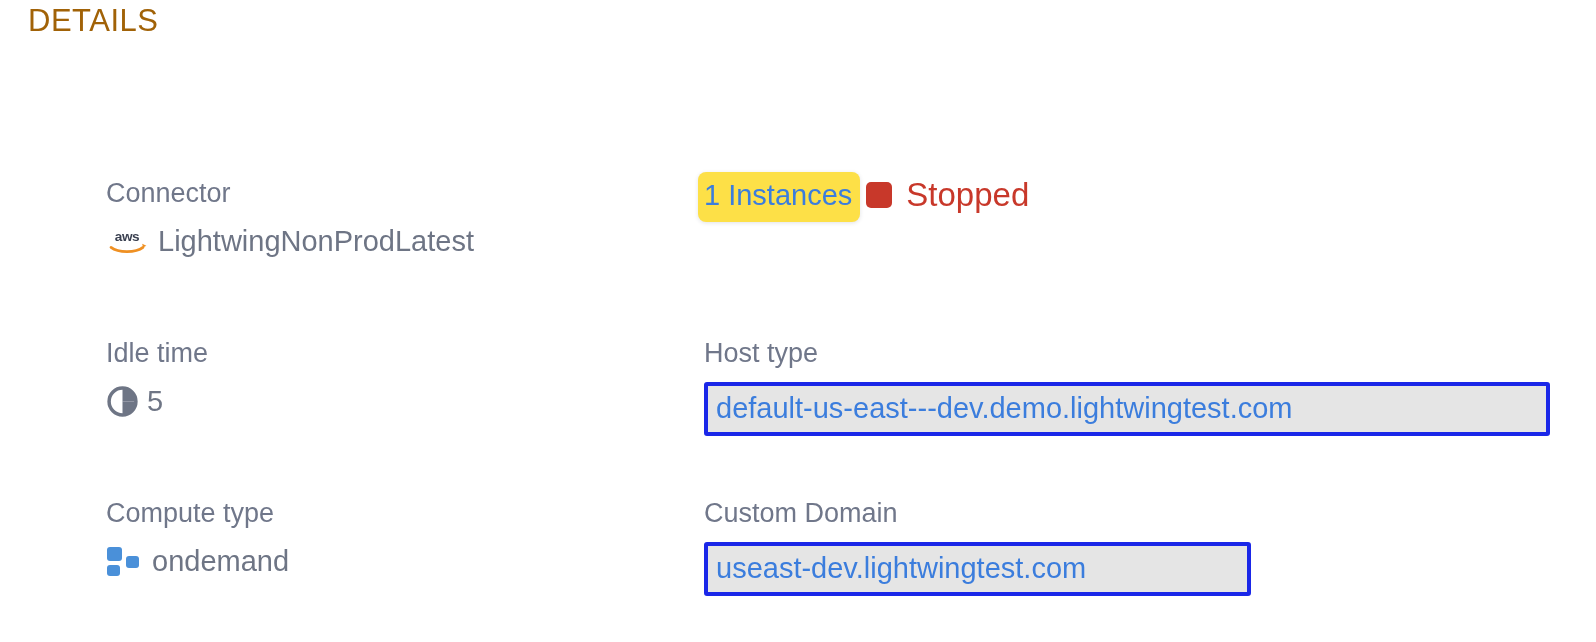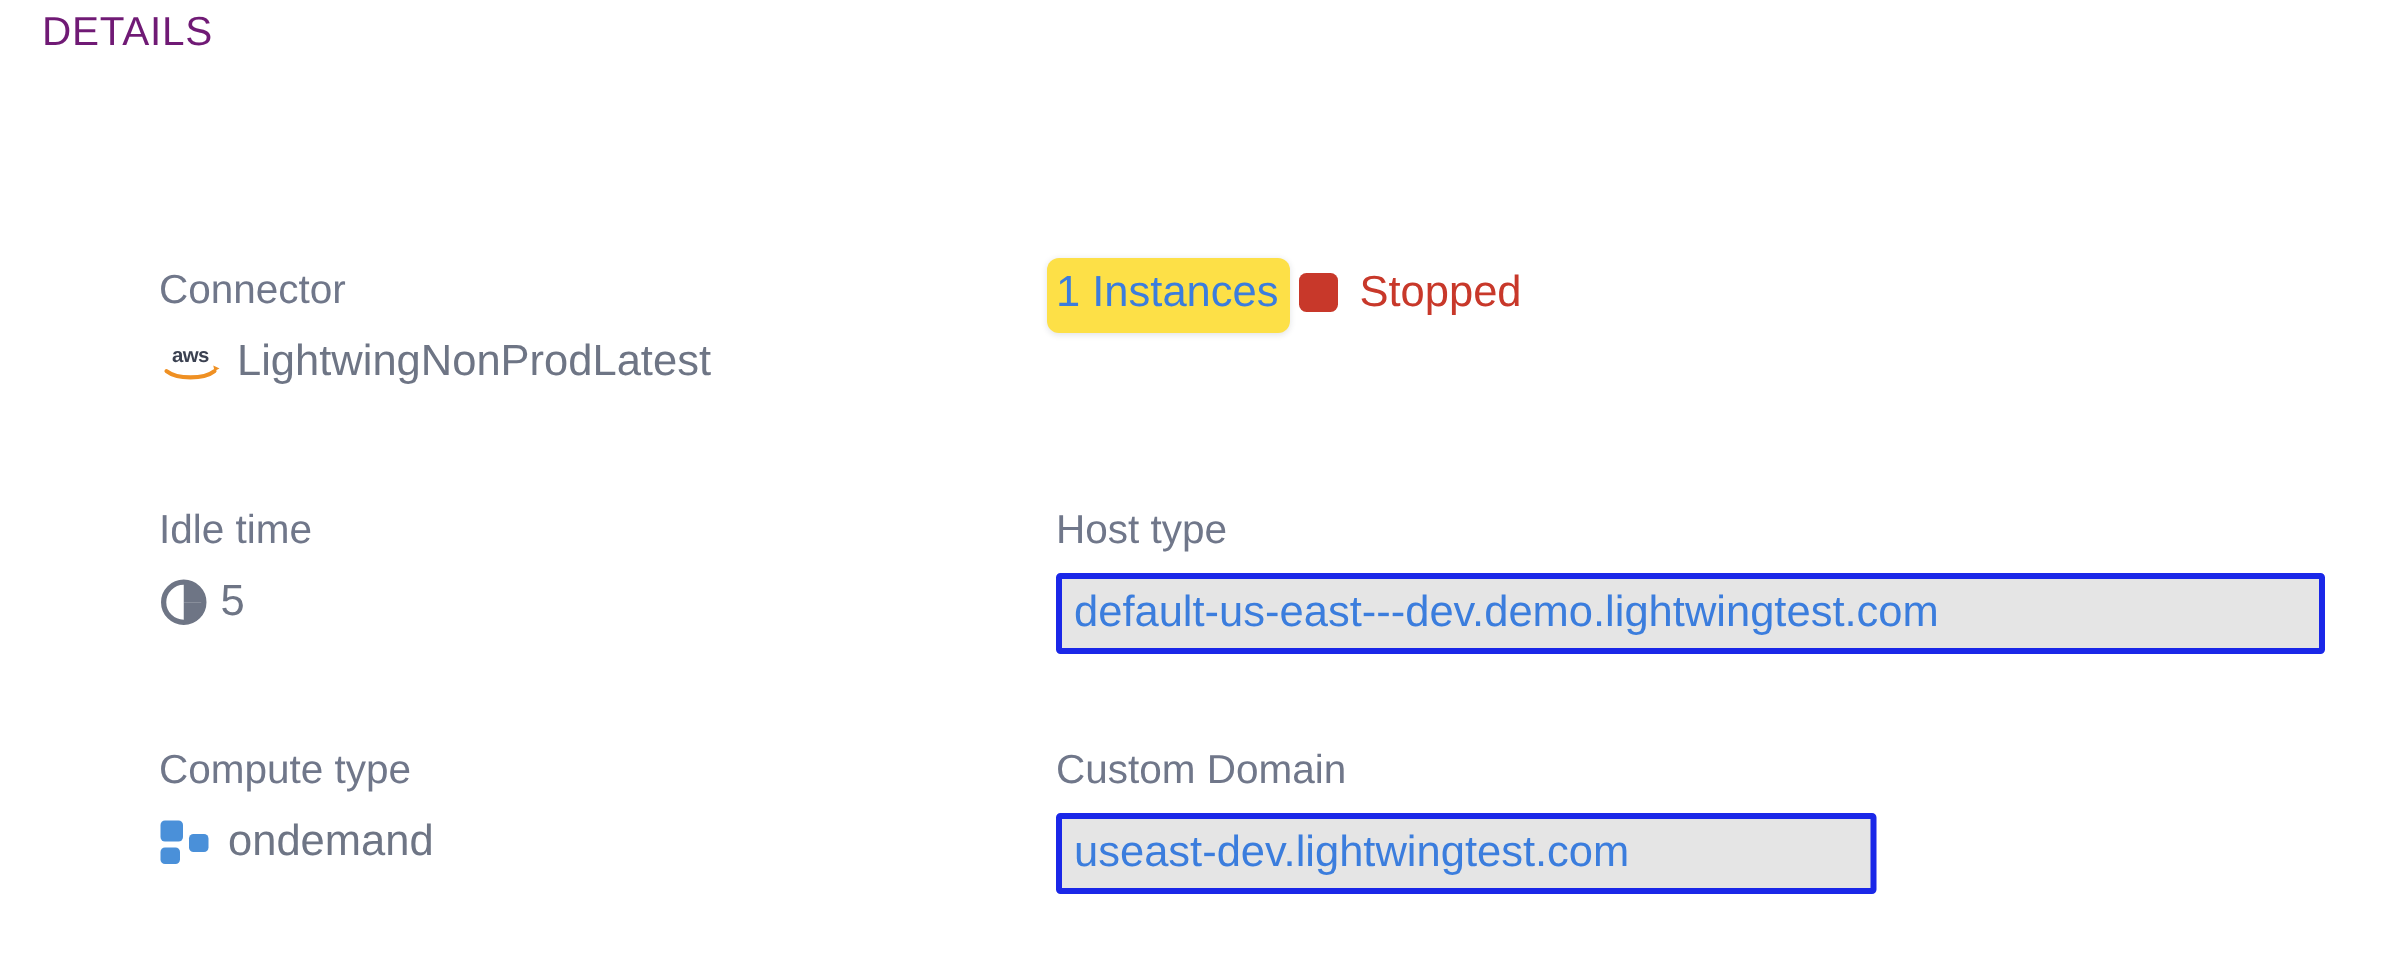--- a/index.html
+++ b/index.html
@@ -16,23 +16,23 @@
     position: relative;
     color: #6b7280;
     -webkit-font-smoothing: antialiased;
   }
 
   
   .section-title {
     position: absolute;
     left: 28px;
     top: 4px;
-    font-size: 27px;
+    font-size: 31px;
     letter-spacing: 0.5px;
-    color: #701a75;
+    color: #a16207;
     font-weight: 400;
     line-height: 34px;
     white-space: nowrap;
   }
 
   
   .details-grid {
     position: absolute;
     left: 0;
     top: 176px;
@@ -102,21 +102,21 @@
   .status-swatch {
     width: 26px;
     height: 26px;
     border-radius: 5px;
     background: #c8382a;
     flex: 0 0 auto;
     margin: 0 14px 0 6px;
   }
   .status-text {
     color: #c8382a;
-    font-size: 29px;
+    font-size: 33px;
     line-height: 38px;
   }
 
   
   .link-box {
     display: inline-block;
     border: 4px solid #1a27e8;
     border-radius: 3px;
     background: #e5e5e5;
     padding: 3px 8px 5px 8px;

